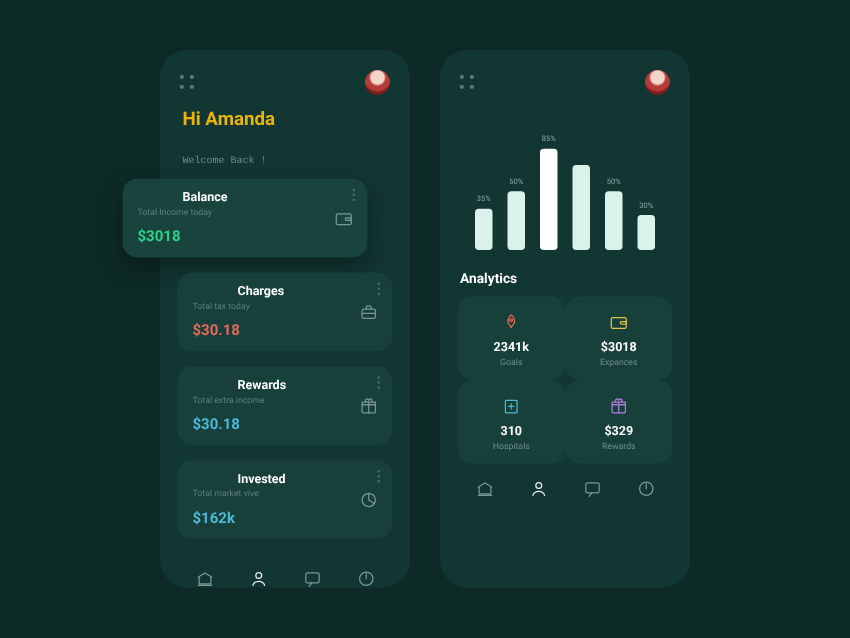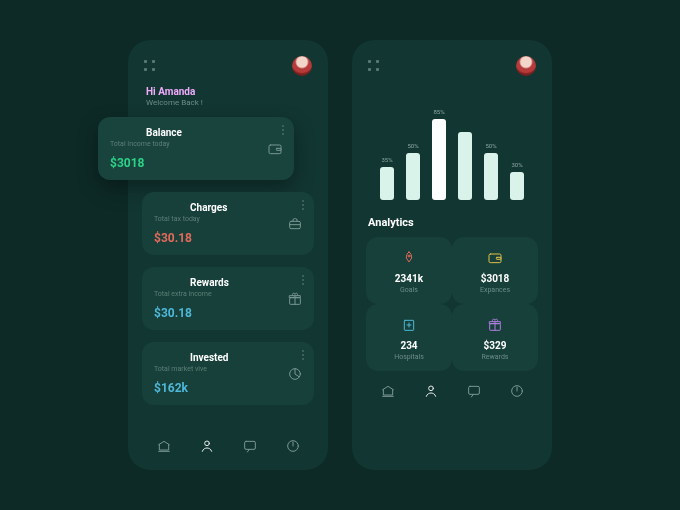--- a/index.html
+++ b/index.html
@@ -38,22 +38,22 @@
   }
   .dots span {
     width: 3px; height: 3px; background: #5a7a76; display: block; border-radius: 1px;
   }
   .avatar {
     width: 20px; height: 20px;
     border-radius: 50%;
     background: radial-gradient(circle at 50% 30%, #f2d6c9 0 30%, #b53a3a 40% 60%, #7a1f1f 70%);
   }
   .greet { padding: 4px 18px 10px 18px; }
-  .greet h1 { font-size: 10px; font-weight: 700; color: #f0abfc; }
-  .greet p { font-size: 8px; color: #6d8c88; margin-top: 1px; }
+  .greet h1 { font-size: 15px; font-weight: 700; color: #eab308; }
+  .greet p { font-size: 8px; color: #6d8c88; margin-top: 20px; font-family: Liberation Mono, monospace; }
 
   .cards { flex: 1; position: relative; padding: 0 14px 0 14px; }
   .card {
     background: #164039;
     border-radius: 12px;
     padding: 10px 12px;
     margin-bottom: 12px;
     position: relative;
   }
   .card.pop {
@@ -302,21 +302,21 @@
     <div class="tile-val">$3018</div>
     <div class="tile-lbl">Expances</div>
   </div>
       <div class="tile">
     <div class="tile-icon">
           <svg fill="none" stroke="#4fb7d8" stroke-width="1.5" stroke-linecap="round" stroke-linejoin="round" viewBox="0 0 24 24" width="16" height="16">
             <rect x="5" y="5" width="14" height="15" rx="1"></rect>
             <path d="M12 9v6M9 12h6"></path>
           </svg>
         </div>
-    <div class="tile-val">234</div>
+    <div class="tile-val">310</div>
     <div class="tile-lbl">Hospitals</div>
   </div>
       <div class="tile">
     <div class="tile-icon">
           <svg fill="none" stroke="#b07de0" stroke-width="1.5" stroke-linecap="round" stroke-linejoin="round" viewBox="0 0 24 24" width="16" height="16">
             <rect x="4" y="10" width="16" height="10" rx="1"></rect>
             <path d="M4 10h16v-3H4zM12 7v13M9 7a2 2 0 1 1 3-2 2 2 0 1 1 3 2"></path>
           </svg>
         </div>
     <div class="tile-val">$329</div>

